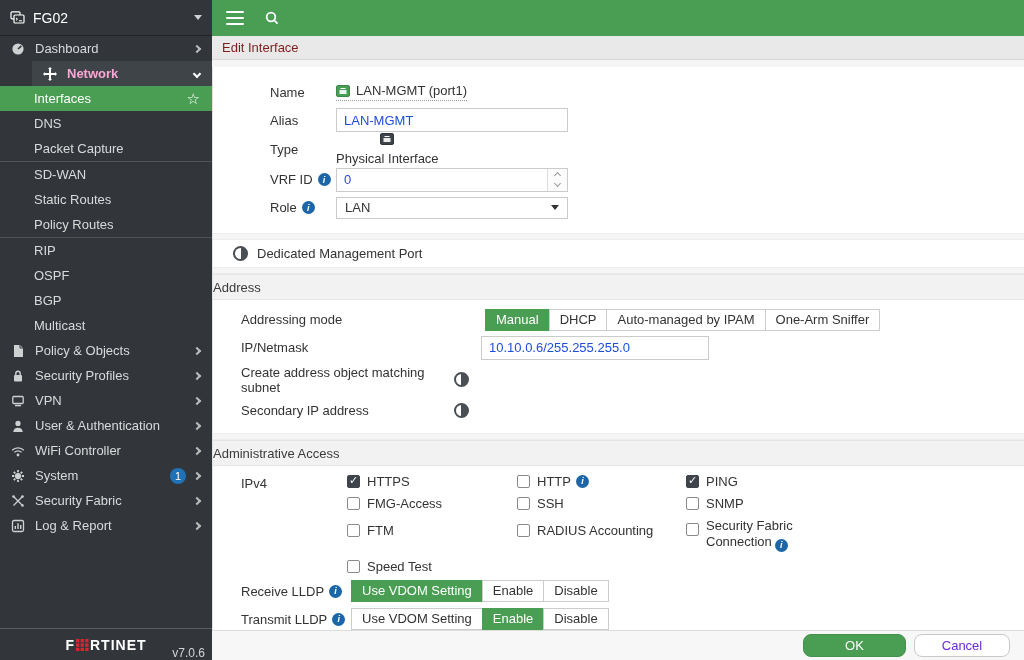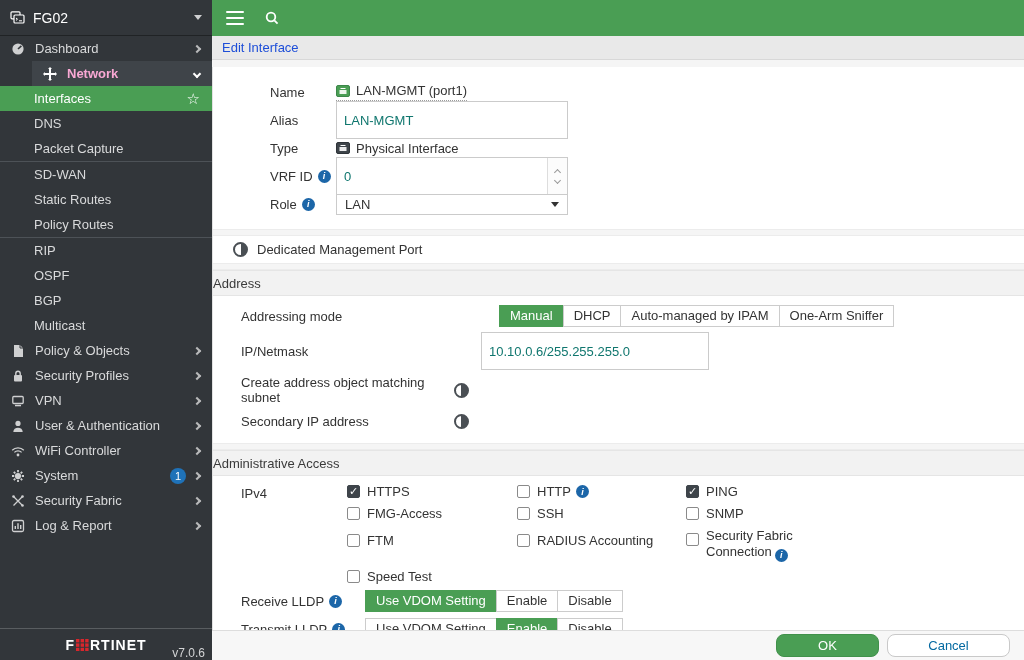--- a/index.html
+++ b/index.html
@@ -29,72 +29,72 @@
   .badge { background:#1f72b8; color:#fff; border-radius:50%; width:16px; height:16px; line-height:16px; text-align:center; font-size:11px; margin-right:8px; flex:none; }
   .caret-dn-sm { width:0; height:0; border-left:4px solid transparent; border-right:4px solid transparent; border-top:5px solid #cfd0d1; flex:none; }
   .sb-footer { margin-top:auto; flex:none; border-top:1px solid #595d60; height:32px; position:relative; display:flex; align-items:center; justify-content:center; }
   .logo { color:#fff; font-weight:bold; font-size:14px; letter-spacing:1px; display:inline-flex; align-items:center; gap:1px; }
   .version { position:absolute; right:7px; bottom:0; font-size:12px; color:#d3d4d5; }
 
   
   .main { flex:1; display:flex; flex-direction:column; min-width:0; }
   .topbar { height:36px; flex:none; background:#4a9e54; display:flex; align-items:center; padding:0 14px; gap:20px; }
   .hamb { width:18px; height:2.5px; background:#fff; border-radius:1px; box-shadow:0 6px 0 #fff, 0 -6px 0 #fff; margin:6px 0; }
-  .titlebar { height:24px; flex:none; background:#e9e9e9; border-bottom:1px solid #d8d8d8; display:flex; align-items:center; padding:0 10px; color:#1d4ed8;text-align:center; }
+  .titlebar { height:24px; flex:none; background:#e9e9e9; border-bottom:1px solid #d8d8d8; display:flex; align-items:center; padding:0 10px; color:#7f1d1d;text-align:center; }
   .content { flex:1; background:#f5f5f5; display:flex; flex-direction:column; min-height:0; }
   .card { background:#fff; border-left:1px solid #e2e2e2; margin-top:7px; flex:1; display:flex; flex-direction:column; min-height:0; overflow:hidden; }
 
   .frow { display:flex; align-items:center; margin-bottom:4px; padding-left:28px; min-height:24px;margin-left:29px; }
   .flabel { width:66px; flex:none; display:flex; align-items:center; gap:5px; }
-  .inp { width:232px; height:38px; border:1px solid #cbcbcb; padding:0 7px; font:inherit; color:#0f766e; background:#fff; }
+  .inp { width:232px; height:24px; border:1px solid #cbcbcb; padding:0 7px; font:inherit; color:#1d4ed8; background:#fff; }
   .numwrap { position:relative; width:232px; }
   .numwrap .inp { width:100%; }
   .spin { position:absolute; right:1px; top:1px; bottom:1px; width:20px; border-left:1px solid #ddd; background:#fcfcfc; display:flex; flex-direction:column; align-items:center; justify-content:center; gap:3px; }
   .sp-up { width:5px; height:5px; border-left:1.5px solid #999; border-top:1.5px solid #999; transform:rotate(45deg); margin-top:2px; }
   .sp-dn { width:5px; height:5px; border-right:1.5px solid #999; border-bottom:1.5px solid #999; transform:rotate(45deg); margin-bottom:2px; }
   .selbox { width:232px; height:22px; border:1px solid #cbcbcb; display:flex; align-items:center; justify-content:space-between; padding:0 8px; background:#fff; cursor:pointer; }
   .caret-dn { width:0; height:0; border-left:4px solid transparent; border-right:4px solid transparent; border-top:5px solid #333; }
   .dotted { display:inline-flex; align-items:center; gap:6px; border-bottom:1px dotted #9a9a9a; padding-bottom:2px; }
-  .iflabel { display:inline-flex; align-items:center; gap:6px; }
+  .iflabel { display:inline-flex; align-items:center; gap:6px;flex-direction:column; }
 
   .info { width:13px; height:13px; border-radius:50%; background:#1c66a8; color:#fff; font-size:9px; font-weight:bold; font-style:italic; display:inline-flex; align-items:center; justify-content:center; flex:none; }
   .tgl { width:15px; height:15px; border:2px solid #4a4f54; border-radius:50%; background:linear-gradient(90deg,#fff 50%,#4a4f54 50%); flex:none; cursor:pointer; }
 
   .gap { height:7px; flex:none; background:#f5f5f5; border-top:1px solid #ececec; border-bottom:1px solid #ececec; }
   .trow { height:27px; flex:none; display:flex; align-items:center; gap:9px; padding-left:20px; }
   .sect { height:26px; flex:none; line-height:25px; background:#f2f2f2; border-top:1px solid #e5e5e5; border-bottom:1px solid #e5e5e5; color:#3a3a3a; }
 
   .arow { display:flex; align-items:center; margin-bottom:5px; padding-left:28px; min-height:22px; }
   .alabel { width:240px; flex:none; }
   .alabel.narrow { width:213px; }
   .inp.ip { width:228px; }
 
   .seg { display:inline-flex; }
   .seg .sg { height:22px; line-height:20px; padding:0 10px; background:#fff; border:1px solid #ccc; margin-left:-1px; cursor:pointer; white-space:nowrap; }
-  .seg .sg:first-child { margin-left:18px; }
+  .seg .sg:first-child { margin-left:4px; }
   .seg .sg.sel { background:#4a9e54; border-color:#4a9e54; color:#fff; }
 
   .ipv4row { display:flex; padding-left:28px; margin-top:8px; }
   .ipv4label { width:106px; flex:none; padding-top:2px; }
   .cbgrid { display:grid; grid-template-columns:170px 169px 185px; row-gap:7px; align-items:start; }
   .cbitem { display:flex; align-items:flex-start; gap:7px; cursor:pointer; }
   .cb { width:13px; height:13px; border:1px solid #8a8a8a; border-radius:2px; background:#fff; flex:none; margin-top:1px; position:relative; }
   .cb.checked { background:#3e444a; border-color:#3e444a; }
   .cb.checked::after { content:"✓"; color:#fff; position:absolute; top:-1.5px; left:1px; font-size:11px; }
   .cblbl { display:inline-flex; align-items:center; gap:5px; }
   .cblbl.wrap { width:112px; display:inline; line-height:1.25; }
   .cblbl.wrap .info { vertical-align:-2px; margin-left:3px; display:inline-flex; }
 
   .lrow { display:flex; align-items:center; padding-left:28px; margin-top:6px; }
   .llabel { width:106px; flex:none; display:flex; align-items:center; gap:5px; }
 
   .footer { height:30px; flex:none; background:#f7f7f7; border-top:1px solid #ddd; display:flex; align-items:center; justify-content:flex-end; gap:8px; padding-right:14px; }
   .btn { height:23px; font:inherit; border-radius:8px; cursor:pointer; }
   .btn.ok { width:103px; background:#4a9e54; color:#fff; border:1px solid #41914b; }
-  .btn.cancel { width:123px; background:#fff; color:#0369a1; border:1px solid #c9c9c9; }
+  .btn.cancel { width:96px; background:#fff; color:#6d28d9; border:1px solid #c9c9c9; }
 
   .pad-top { padding-top:13px; }
   svg { display:block; }
 </style>
 </head>
 <body>
 
 <div class="sidebar">
   <div class="sb-header">
     <span class="icon">

